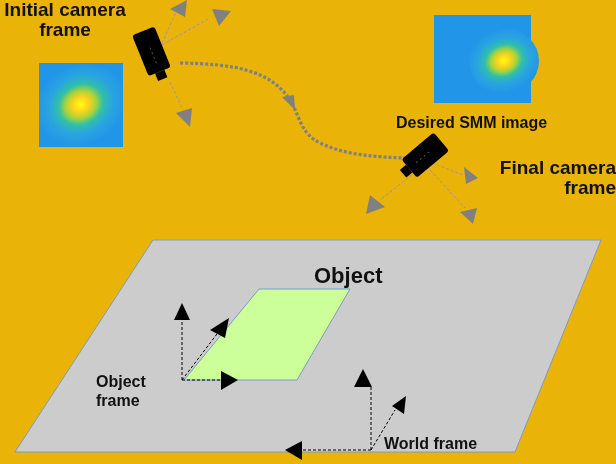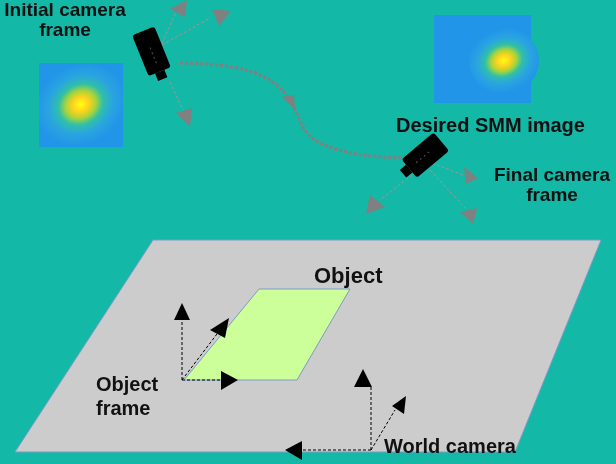--- a/index.html
+++ b/index.html
@@ -1,20 +1,20 @@
 <!DOCTYPE html>
 <html><head>
 <meta charset="utf-8">
 <style>
   html, body { margin: 0; padding: 0; background: #ffffff; }
-  #stage { position: relative; width: 616px; height: 464px; overflow: hidden; background: #14b8a6; font-family: "Liberation Sans", sans-serif; }
+  #stage { position: relative; width: 616px; height: 464px; overflow: hidden; background: #eab308; font-family: "Liberation Sans", sans-serif; }
   svg { position: absolute; left: 0; top: 0; }
   .lbl { position: absolute; font-weight: bold; color: #111; text-align: center; line-height: 1.05; white-space: nowrap; }
   .lbl-lg { font-size: 19px; }
-  .lbl-md { font-size: 20px; }
+  .lbl-md { font-size: 16px; }
 </style>
 </head>
 <body>
 
 <div id="stage">
   <svg width="616" height="464" viewBox="0 0 616 464">
     <defs>
       <radialGradient id="smmCur" cx="0.5" cy="0.5" r="0.55" fx="0.5" fy="0.5" gradientTransform="rotate(-30 0.5 0.5) scale(1 0.85) translate(0 0.08)">
         <stop offset="0" stop-color="#ffff10"></stop>
         <stop offset="0.18" stop-color="#ffd21e"></stop>
@@ -95,26 +95,26 @@
   </svg>
 
   <div class="lbl lbl-lg" style="left:0px; top:0px; width:130px;">
     <div>Initial camera</div>
     <div>frame</div>
   </div>
 
 
   <div class="lbl lbl-md" style="left:396px; top:115px;">Desired SMM image</div>
 
-  <div class="lbl lbl-lg" style="left:488px; top:165px; width:128px;">
+  <div class="lbl lbl-lg" style="left:488px; top:158px; width:128px;text-align:right;">
     <div>Final camera</div>
     <div>frame</div>
   </div>
 
   <div class="lbl" style="left:314px; top:264px; font-size:22px;">Object</div>
 
   <div class="lbl lbl-md" style="left:96px; top:372px; text-align:left; line-height:1.2;">
     <div>Object</div>
     <div>frame</div>
   </div>
 
-  <div class="lbl lbl-md" style="left:384px; top:436px;">World camera</div>
+  <div class="lbl lbl-md" style="left:384px; top:436px;">World frame</div>
 </div>
 
 </body></html>

